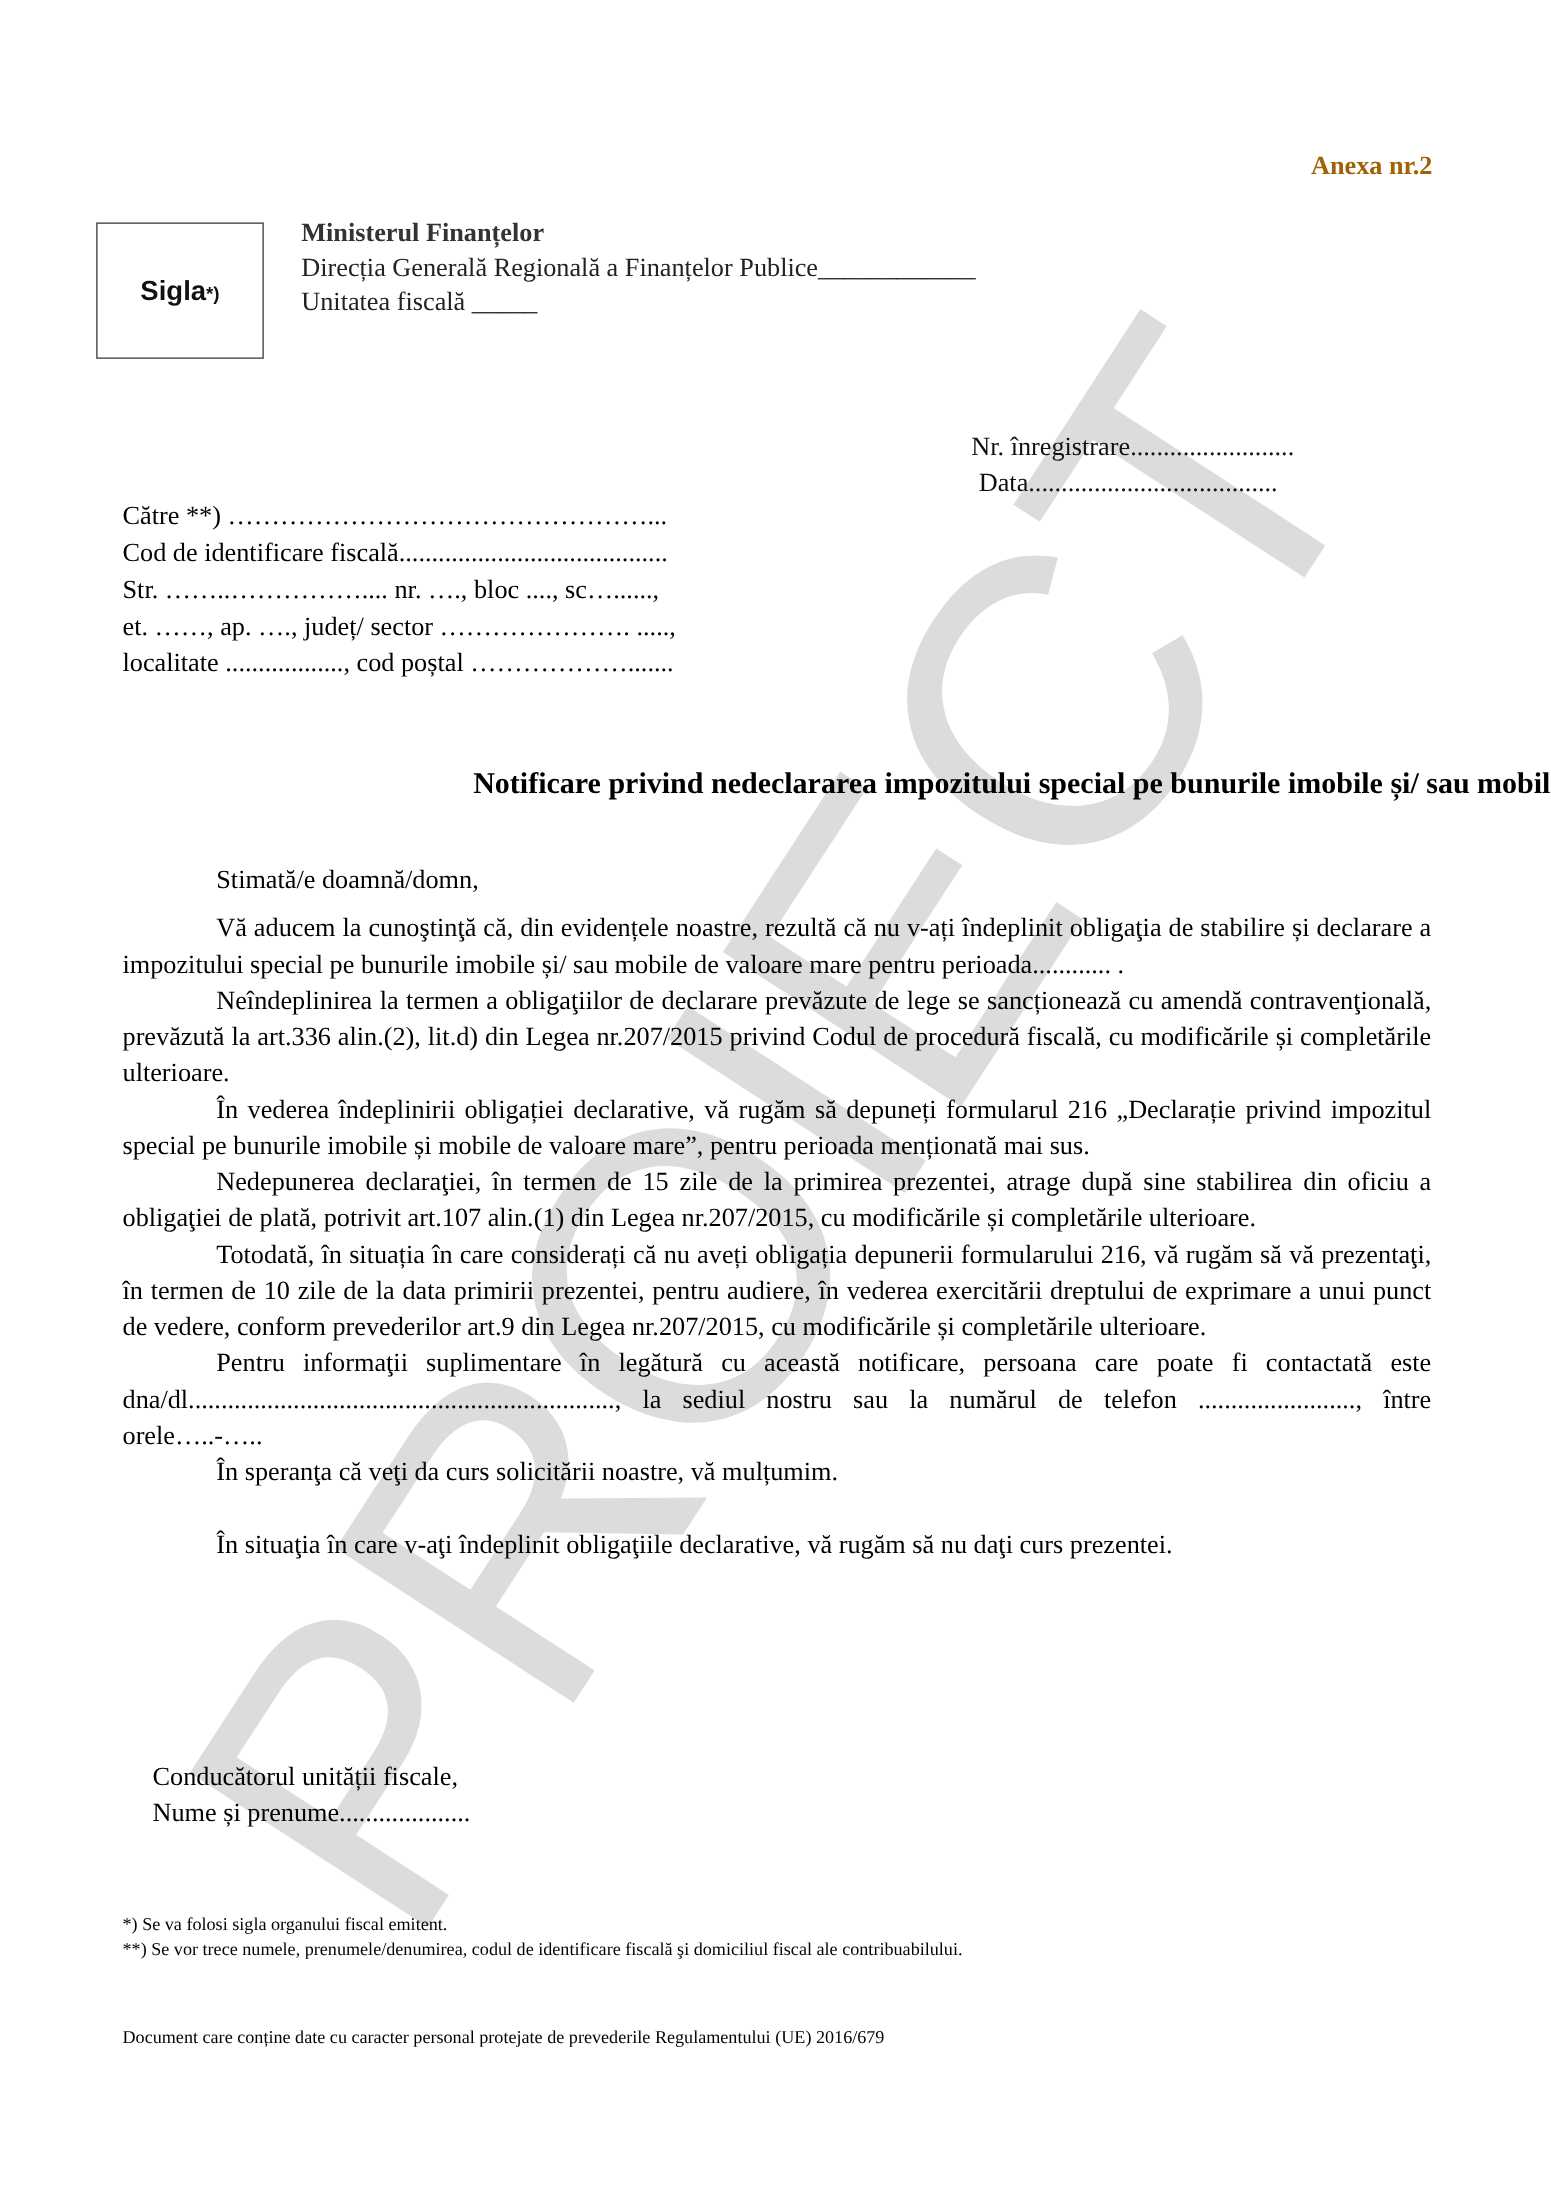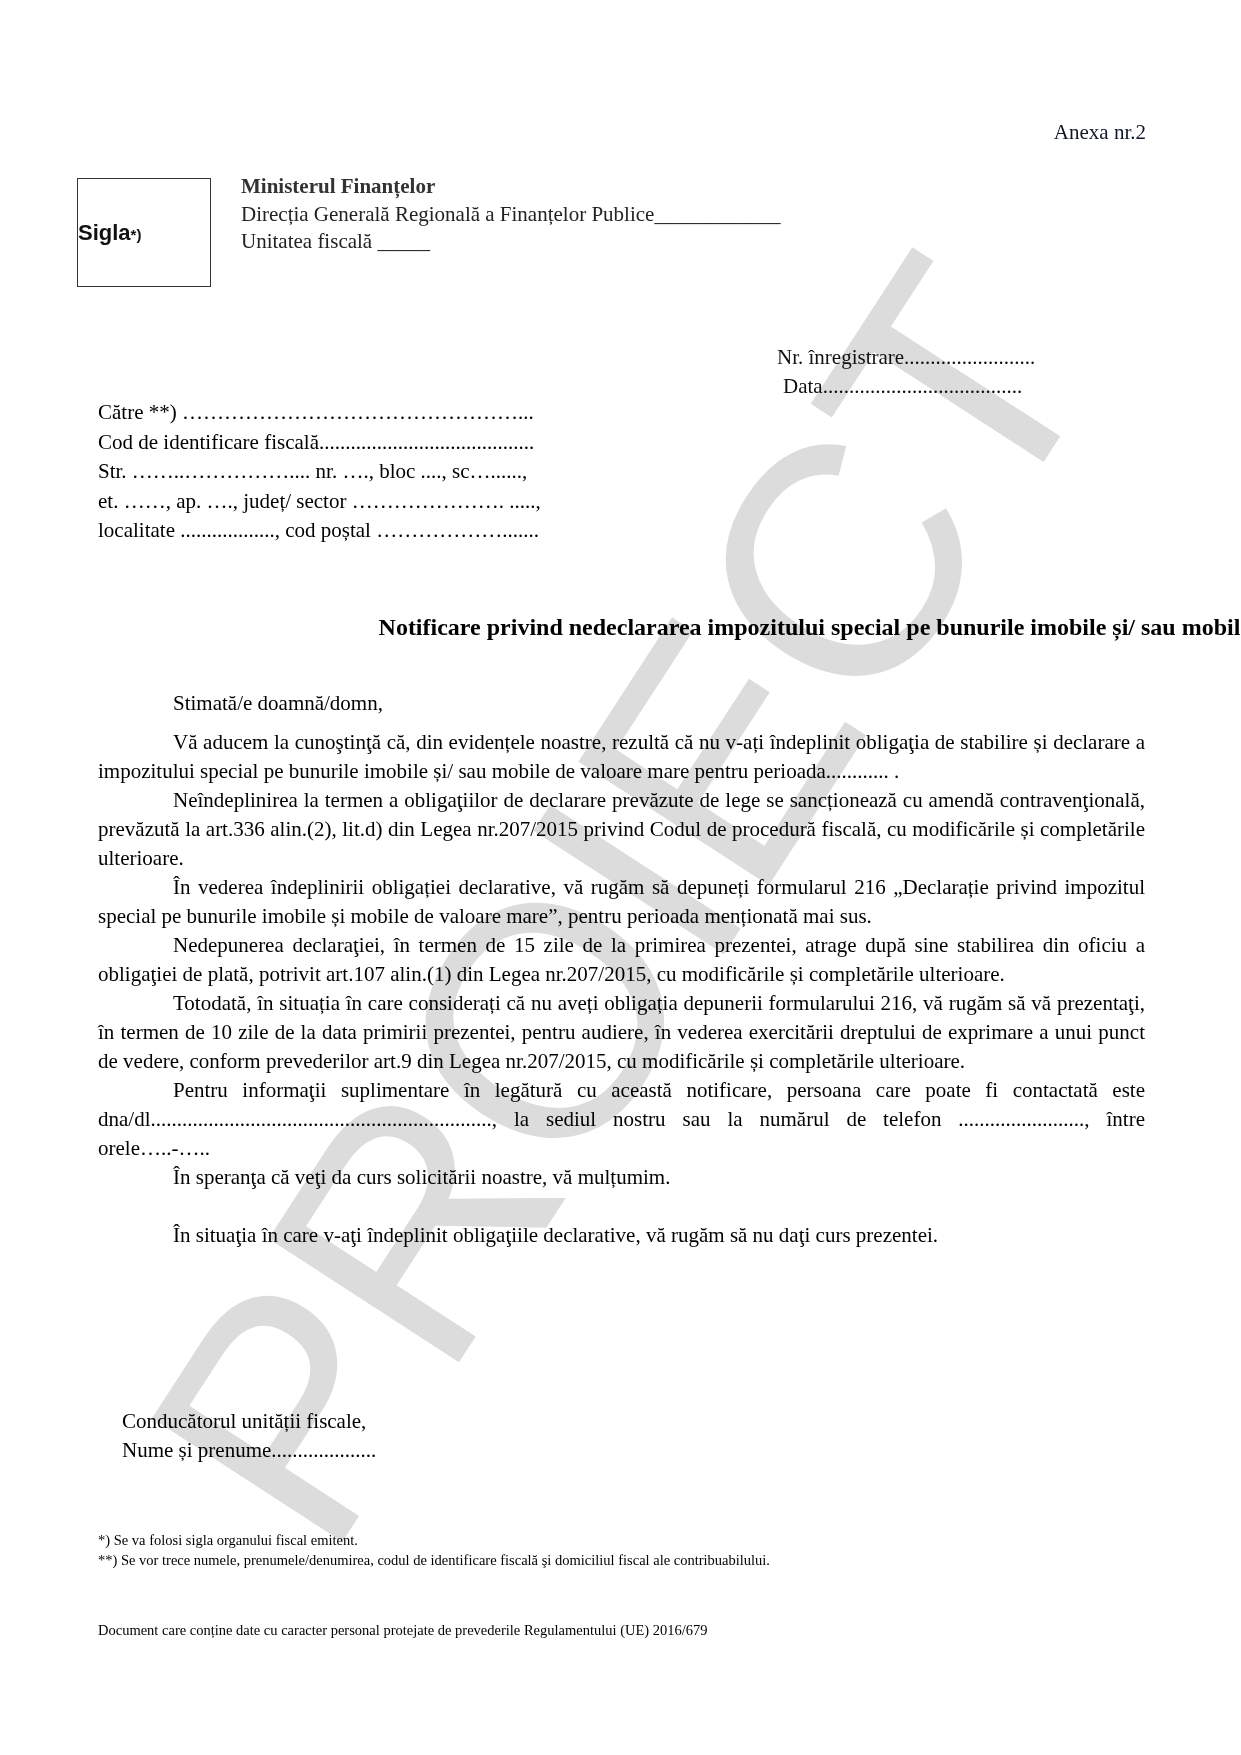--- a/index.html
+++ b/index.html
@@ -3,23 +3,23 @@
 <meta charset="utf-8">
 <style>
   html, body { margin:0; padding:0; background:#ffffff; }
   body { width:1241px; height:1755px; position:relative; overflow:hidden;
          font-family:"Liberation Serif", "DejaVu Serif", serif; color:#000; }
   .abs { position:absolute; white-space:nowrap; }
   .watermark { position:absolute; left:620px; top:905px; transform:translate(-50%,-50%) rotate(-57deg);
                font-family:"Liberation Sans", "DejaVu Sans", sans-serif; font-size:330px; font-weight:400;
                color:#dcdcdc; letter-spacing:-6px; white-space:nowrap; z-index:0; line-height:1; }
   .content { position:relative; z-index:1; }
-  .anexa { right:95px; top:120px; font-size:21px; font-weight:normal; color:#0f172a; }
+  .anexa { right:95px; top:120px; font-size:21px; font-weight:bold; color:#a16207; }
   .sigla-box { left:77px; top:178px; width:134px; height:109px; border:1.5px solid #333; box-sizing:border-box;
-               display:flex; align-items:center; justify-content:flex-start; }
+               display:flex; align-items:center; justify-content:center; }
   .sigla-box span { font-family:"Liberation Sans", "DejaVu Sans", sans-serif; font-weight:bold; font-size:22px; color:#111; }
   .sigla-box small { font-size:15px; font-weight:bold; }
   .header { left:241px; top:173px; font-size:21px; line-height:27.5px; color:#222; }
   .header .l0 { font-weight:bold; color:#333; }
   .header .l4 { color:#444; }
   .reg { left:777px; top:343px; font-size:21px; line-height:29px; color:#111; }
   .reg .d { padding-left:6px; }
   .addr { left:98px; top:398px; font-size:21px; line-height:29.5px; }
   .title { left:0; width:1241px; top:614px; text-align:right; font-size:24px; font-weight:bold; }
   .title span { display:inline-block; transform:translateX(10px); }

